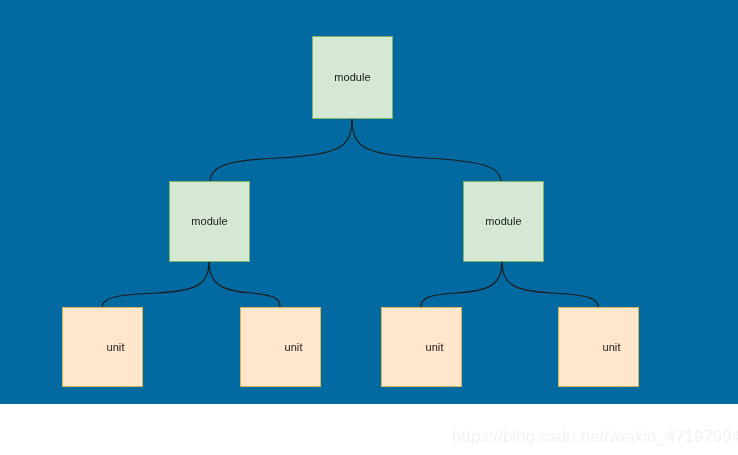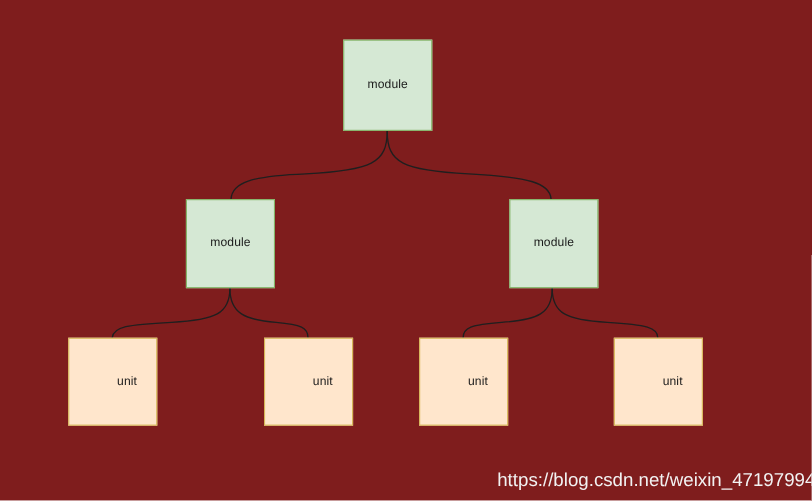--- a/index.html
+++ b/index.html
@@ -12,22 +12,22 @@
     height: 455px;
     position: relative;
     overflow: hidden;
     font-family: "Liberation Sans", sans-serif;
   }
   #diagram-canvas {
     position: absolute;
     left: 0;
     top: 0;
     width: 738px;
-    height: 455px;
-    background: #7f1d1d;
+    height: 404px;
+    background: #0369a1;
   }
   #edge-layer {
     position: absolute;
     left: 0;
     top: 0;
     width: 738px;
     height: 455px;
     pointer-events: none;
   }
   .node {

